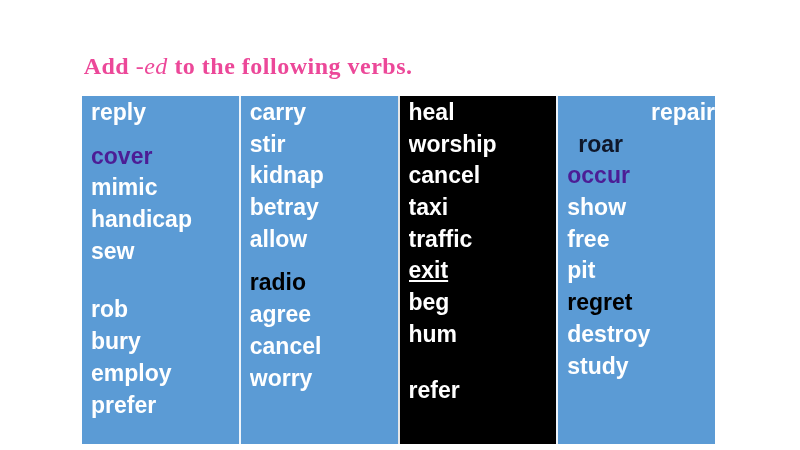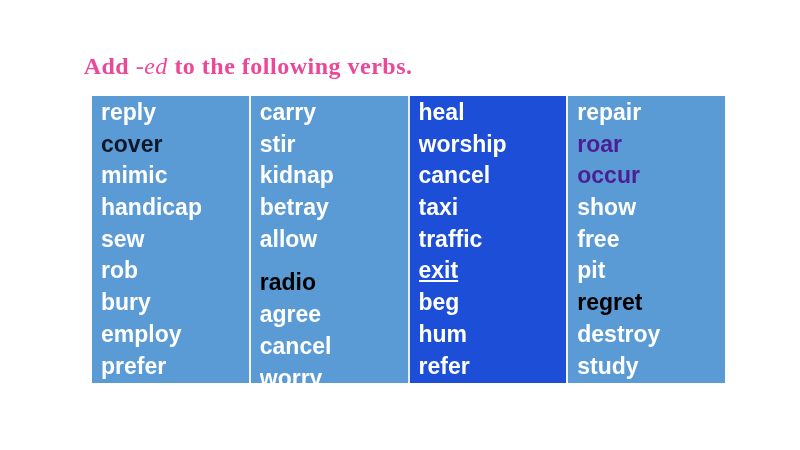--- a/index.html
+++ b/index.html
@@ -25,24 +25,24 @@
     color: #ec4899;
     letter-spacing: 0.5px;
     white-space: pre;
   }
   .title .ed-italic {
     font-style: italic;
     font-weight: normal;
   }
   .verb-table {
     position: absolute;
-    left: 92px;
+    left: 82px;
     top: 96px;
     width: 633px;
-    height: 287px;
+    height: 348px;
     display: flex;
     flex-direction: row;
     border-radius: 32px;
   }
   .verb-col {
     flex: 1 1 0;
     background: #5b9bd5;
     padding: 1px 0 0 9px;
     box-sizing: border-box;
   }
@@ -65,57 +65,57 @@
 <div class="slide">
 
   <div class="title">
     <span>Add </span><span class="ed-italic">-ed</span><span> to the following verbs.</span>
   </div>
 
   <div class="verb-table">
 
     <div class="verb-col" style="background: rgb(91, 155, 213);">
       <div class="verb-cell" style="color: rgb(255, 255, 255);">reply</div>
-      <div class="verb-cell" style="color: #0f172a;">cover</div>
+      <div class="verb-cell" style="color: #4c1d95; margin-top: 12px;">cover</div>
       <div class="verb-cell" style="color: rgb(255, 255, 255);">mimic</div>
       <div class="verb-cell" style="color: rgb(255, 255, 255);">handicap</div>
       <div class="verb-cell" style="color: rgb(255, 255, 255);">sew</div>
-      <div class="verb-cell" style="color: rgb(255, 255, 255);">rob</div>
+      <div class="verb-cell" style="color: rgb(255, 255, 255); margin-top: 27px;">rob</div>
       <div class="verb-cell" style="color: rgb(255, 255, 255);">bury</div>
       <div class="verb-cell" style="color: rgb(255, 255, 255);">employ</div>
       <div class="verb-cell" style="color: rgb(255, 255, 255);">prefer</div>
     </div>
 
     <div class="verb-col" style="background: rgb(91, 155, 213);">
       <div class="verb-cell" style="color: rgb(255, 255, 255);">carry</div>
       <div class="verb-cell" style="color: rgb(255, 255, 255);">stir</div>
       <div class="verb-cell" style="color: rgb(255, 255, 255);">kidnap</div>
       <div class="verb-cell" style="color: rgb(255, 255, 255);">betray</div>
       <div class="verb-cell" style="color: rgb(255, 255, 255);">allow</div>
       <div class="verb-cell" style="color: #000000; margin-top: 12px;">radio</div>
       <div class="verb-cell" style="color: rgb(255, 255, 255);">agree</div>
       <div class="verb-cell" style="color: rgb(255, 255, 255);">cancel</div>
       <div class="verb-cell" style="color: rgb(255, 255, 255);">worry</div>
     </div>
 
-    <div class="verb-col" style="background: #1d4ed8;">
+    <div class="verb-col" style="background: #000000;">
       <div class="verb-cell" style="color: rgb(255, 255, 255);">heal</div>
       <div class="verb-cell" style="color: rgb(255, 255, 255);">worship</div>
       <div class="verb-cell" style="color: rgb(255, 255, 255);">cancel</div>
       <div class="verb-cell" style="color: rgb(255, 255, 255);">taxi</div>
       <div class="verb-cell" style="color: rgb(255, 255, 255);">traffic</div>
       <div class="verb-cell" style="color: rgb(255, 255, 255); text-decoration: underline;">exit</div>
       <div class="verb-cell" style="color: rgb(255, 255, 255);">beg</div>
       <div class="verb-cell" style="color: rgb(255, 255, 255);">hum</div>
-      <div class="verb-cell" style="color: rgb(255, 255, 255);">refer</div>
+      <div class="verb-cell" style="color: rgb(255, 255, 255); margin-top: 24px;">refer</div>
     </div>
 
     <div class="verb-col" style="background: rgb(91, 155, 213);">
-      <div class="verb-cell" style="color: rgb(255, 255, 255);">repair</div>
-      <div class="verb-cell" style="color: #4c1d95;">roar</div>
+      <div class="verb-cell" style="color: rgb(255, 255, 255); text-align: right;">repair</div>
+      <div class="verb-cell" style="color: #0f172a; margin-left: 11px;">roar</div>
       <div class="verb-cell" style="color: #4c1d95;">occur</div>
       <div class="verb-cell" style="color: rgb(255, 255, 255);">show</div>
       <div class="verb-cell" style="color: rgb(255, 255, 255);">free</div>
       <div class="verb-cell" style="color: rgb(255, 255, 255);">pit</div>
       <div class="verb-cell" style="color: #000000;">regret</div>
       <div class="verb-cell" style="color: rgb(255, 255, 255);">destroy</div>
       <div class="verb-cell" style="color: rgb(255, 255, 255);">study</div>
     </div>
 
   </div>

